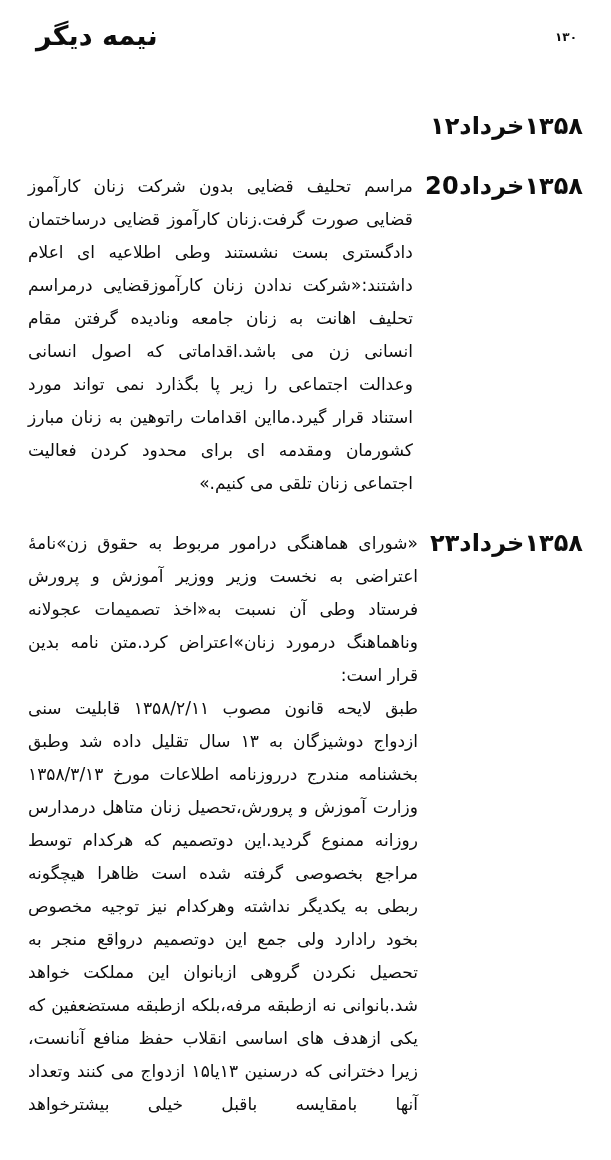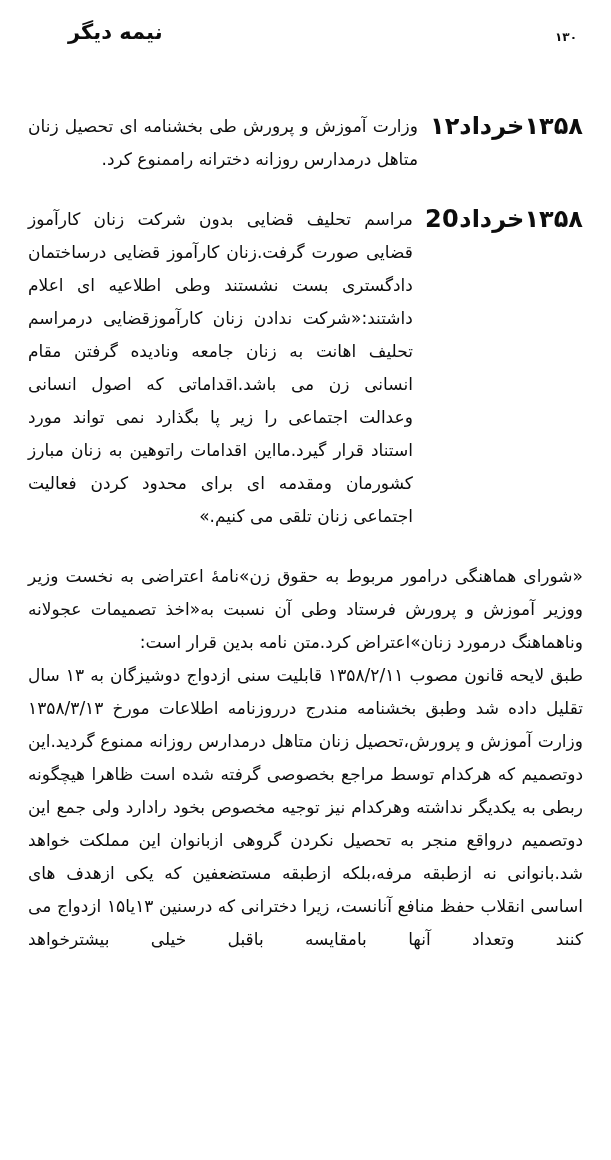--- a/index.html
+++ b/index.html
@@ -10,22 +10,22 @@
     -webkit-font-smoothing:antialiased;
   }
   .page{
     position:relative;width:611px;height:1160px;
     background:#ffffff;color:#0d0d0d;
     overflow:hidden;direction:rtl;
   }
   
   .page-header{position:absolute;top:0;left:0;right:0;height:70px}
   .book-title{
-    position:absolute;top:20px;left:68px;
-    font-size:21px;font-weight:700;letter-spacing:0.5px;
+    position:absolute;top:20px;left:36px;
+    font-size:27px;font-weight:700;letter-spacing:0.5px;
   }
   .page-number{
     position:absolute;top:30px;right:34px;
     font-size:12px;font-weight:700;letter-spacing:5px;
     direction:ltr;
   }
   
   .entries{position:absolute;top:110px;right:28px;left:28px}
   .entry{display:flex;align-items:flex-start;gap:12px;margin-bottom:27px}
   .entry-date{
@@ -53,35 +53,35 @@
     <div class="book-title">نیمه دیگر</div>
     <div class="page-number">۱۳۰</div>
   </header>
 
   <main class="entries">
 
     <section class="entry">
       <div class="entry-date">
         <span class="seg">۱۲</span><span class="seg">خرداد</span><span class="seg">۱۳۵۸</span>
       </div>
-      <div class="entry-body">
-        <p>وزارت آموزش و پرورش طی بخشنامه ای تحصیل زنان متاهل درمدارس روزانه دخترانه راممنوع کرد.</p>
-      </div>
     </section>
 
     <section class="entry">
       <div class="entry-date">
         <span class="seg">20</span><span class="seg">خرداد</span><span class="seg">۱۳۵۸</span>
       </div>
       <div class="entry-body">
         <p>مراسم تحلیف قضایی بدون شرکت زنان کارآموز قضایی صورت گرفت.زنان کارآموز قضایی درساختمان دادگستری بست نشستند وطی اطلاعیه ای اعلام داشتند:«شرکت ندادن زنان کارآموزقضایی درمراسم تحلیف اهانت به زنان جامعه ونادیده گرفتن مقام انسانی زن می باشد.اقداماتی که اصول انسانی وعدالت اجتماعی را زیر پا بگذارد نمی تواند مورد استناد قرار گیرد.مااین اقدامات راتوهین به زنان مبارز کشورمان ومقدمه ای برای محدود کردن فعالیت اجتماعی زنان تلقی می کنیم.»</p>
       </div>
     </section>
 
     <section class="entry">
+      <div class="entry-date">
+        <span class="seg">۲۳</span><span class="seg">خرداد</span><span class="seg">۱۳۵۸</span>
+      </div>
       <div class="entry-body">
         <p>«شورای هماهنگی درامور مربوط به حقوق زن»نامهٔ اعتراضی به نخست وزیر ووزیر آموزش و پرورش فرستاد وطی آن نسبت به«اخذ تصمیمات عجولانه وناهماهنگ درمورد زنان»اعتراض کرد.متن نامه بدین قرار است:</p>
         <p class="runs-on">طبق لایحه قانون مصوب ۱۳۵۸/۲/۱۱ قابلیت سنی ازدواج دوشیزگان به ۱۳ سال تقلیل داده شد وطبق بخشنامه مندرج درروزنامه اطلاعات مورخ ۱۳۵۸/۳/۱۳ وزارت آموزش و پرورش،تحصیل زنان متاهل درمدارس روزانه ممنوع گردید.این دوتصمیم که هرکدام توسط مراجع بخصوصی گرفته شده است ظاهرا هیچگونه ربطی به یکدیگر نداشته وهرکدام نیز توجیه مخصوص بخود رادارد ولی جمع این دوتصمیم درواقع منجر به تحصیل نکردن گروهی ازبانوان این مملکت خواهد شد.بانوانی نه ازطبقه مرفه،بلکه ازطبقه مستضعفین که یکی ازهدف های اساسی انقلاب حفظ منافع آنانست، زیرا دخترانی که درسنین ۱۳یا۱۵ ازدواج می کنند وتعداد آنها بامقایسه باقبل خیلی بیشترخواهد</p>
       </div>
     </section>
 
   </main>
 </div>
 
 </body></html>

